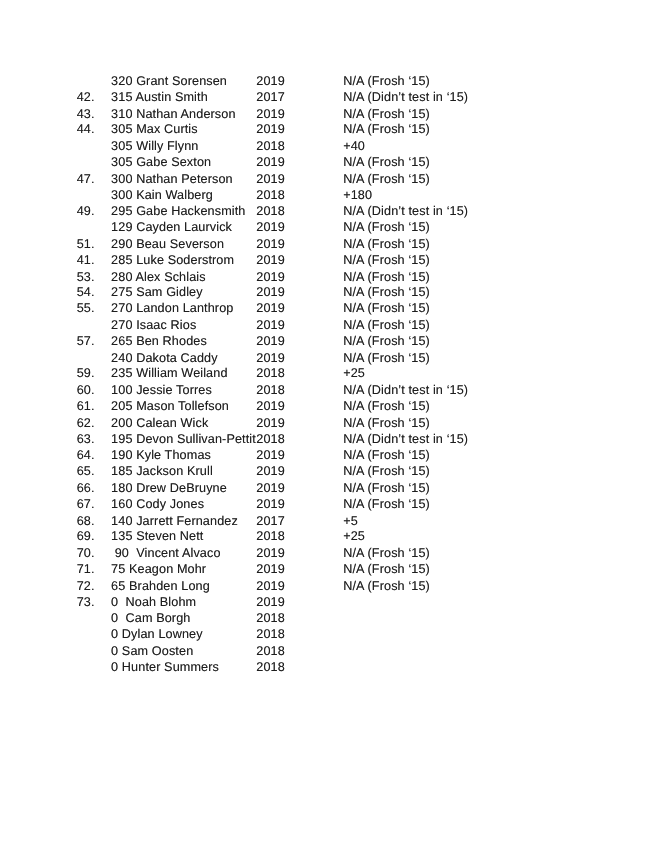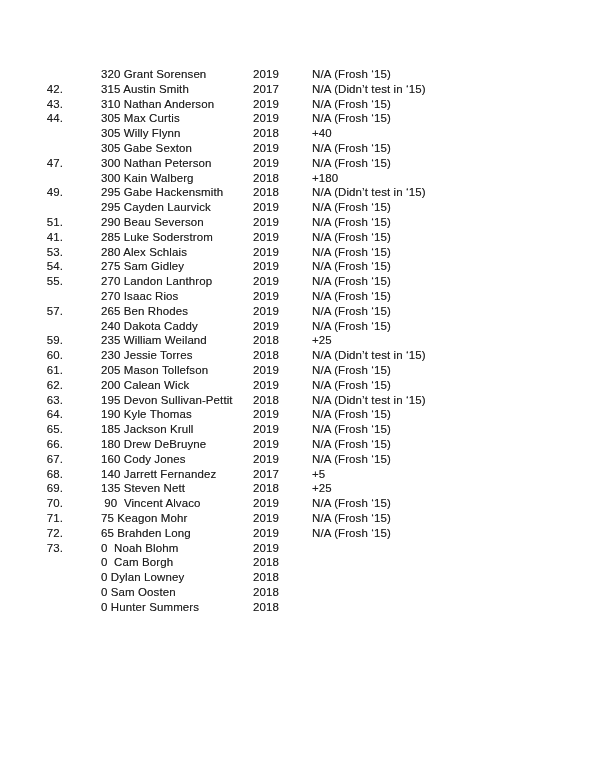--- a/index.html
+++ b/index.html
@@ -28,33 +28,32 @@
     height: 14.8px;
     line-height: 14.8px;
   }
   .cell {
     
     text-shadow: 0 0 0.5px rgba(45,45,45,0.55);
     letter-spacing: 0.1px;
   }
   .rank {
     position: absolute;
-    left: 12px;
+    left: 0;
     width: 86px;
-    text-align: center;
+    text-align: right;
   }
   .entry {
     position: absolute;
     left: 101px;
     white-space: pre;
   }
   .year {
     position: absolute;
     left: 233px;
-    margin-left: 20px;
   }
   .note {
     position: absolute;
     left: 312px;
     white-space: pre;
   }
 </style>
 </head>
 <body style="background: rgb(255, 255, 255);">
 
@@ -118,21 +117,21 @@
 
   <div class="row">
     <span class="cell rank">49.</span>
     <span class="cell entry">295 Gabe Hackensmith</span>
     <span class="cell year">2018</span>
     <span class="cell note">N/A (Didn’t test in ‘15)</span>
   </div>
 
   <div class="row">
     <span class="cell rank"></span>
-    <span class="cell entry">295 Cayden Laurvick</span>
+    <span class="cell entry">129 Cayden Laurvick</span>
     <span class="cell year">2019</span>
     <span class="cell note">N/A (Frosh ‘15)</span>
   </div>
 
   <div class="row">
     <span class="cell rank">51.</span>
     <span class="cell entry">290 Beau Severson</span>
     <span class="cell year">2019</span>
     <span class="cell note">N/A (Frosh ‘15)</span>
   </div>
@@ -188,21 +187,21 @@
 
   <div class="row">
     <span class="cell rank">59.</span>
     <span class="cell entry">235 William Weiland</span>
     <span class="cell year">2018</span>
     <span class="cell note">+25</span>
   </div>
 
   <div class="row">
     <span class="cell rank">60.</span>
-    <span class="cell entry">230 Jessie Torres</span>
+    <span class="cell entry">100 Jessie Torres</span>
     <span class="cell year">2018</span>
     <span class="cell note">N/A (Didn’t test in ‘15)</span>
   </div>
 
   <div class="row">
     <span class="cell rank">61.</span>
     <span class="cell entry">205 Mason Tollefson</span>
     <span class="cell year">2019</span>
     <span class="cell note">N/A (Frosh ‘15)</span>
   </div>

